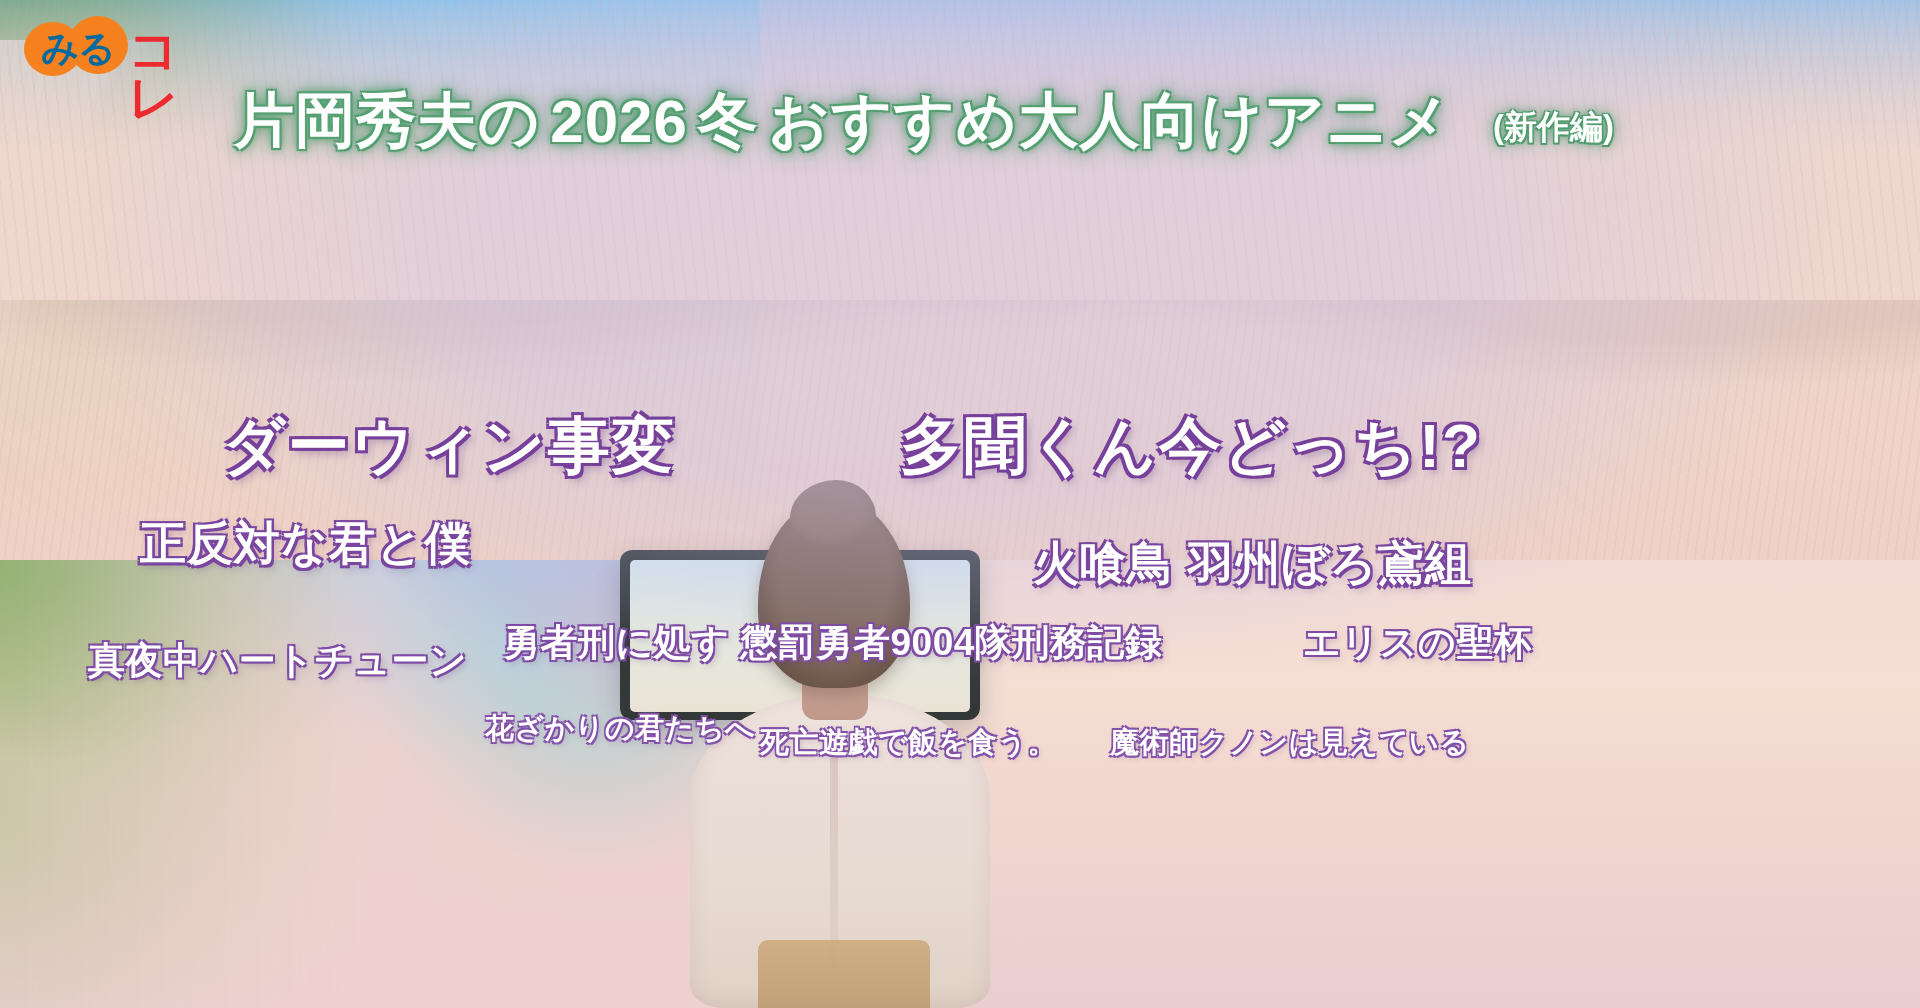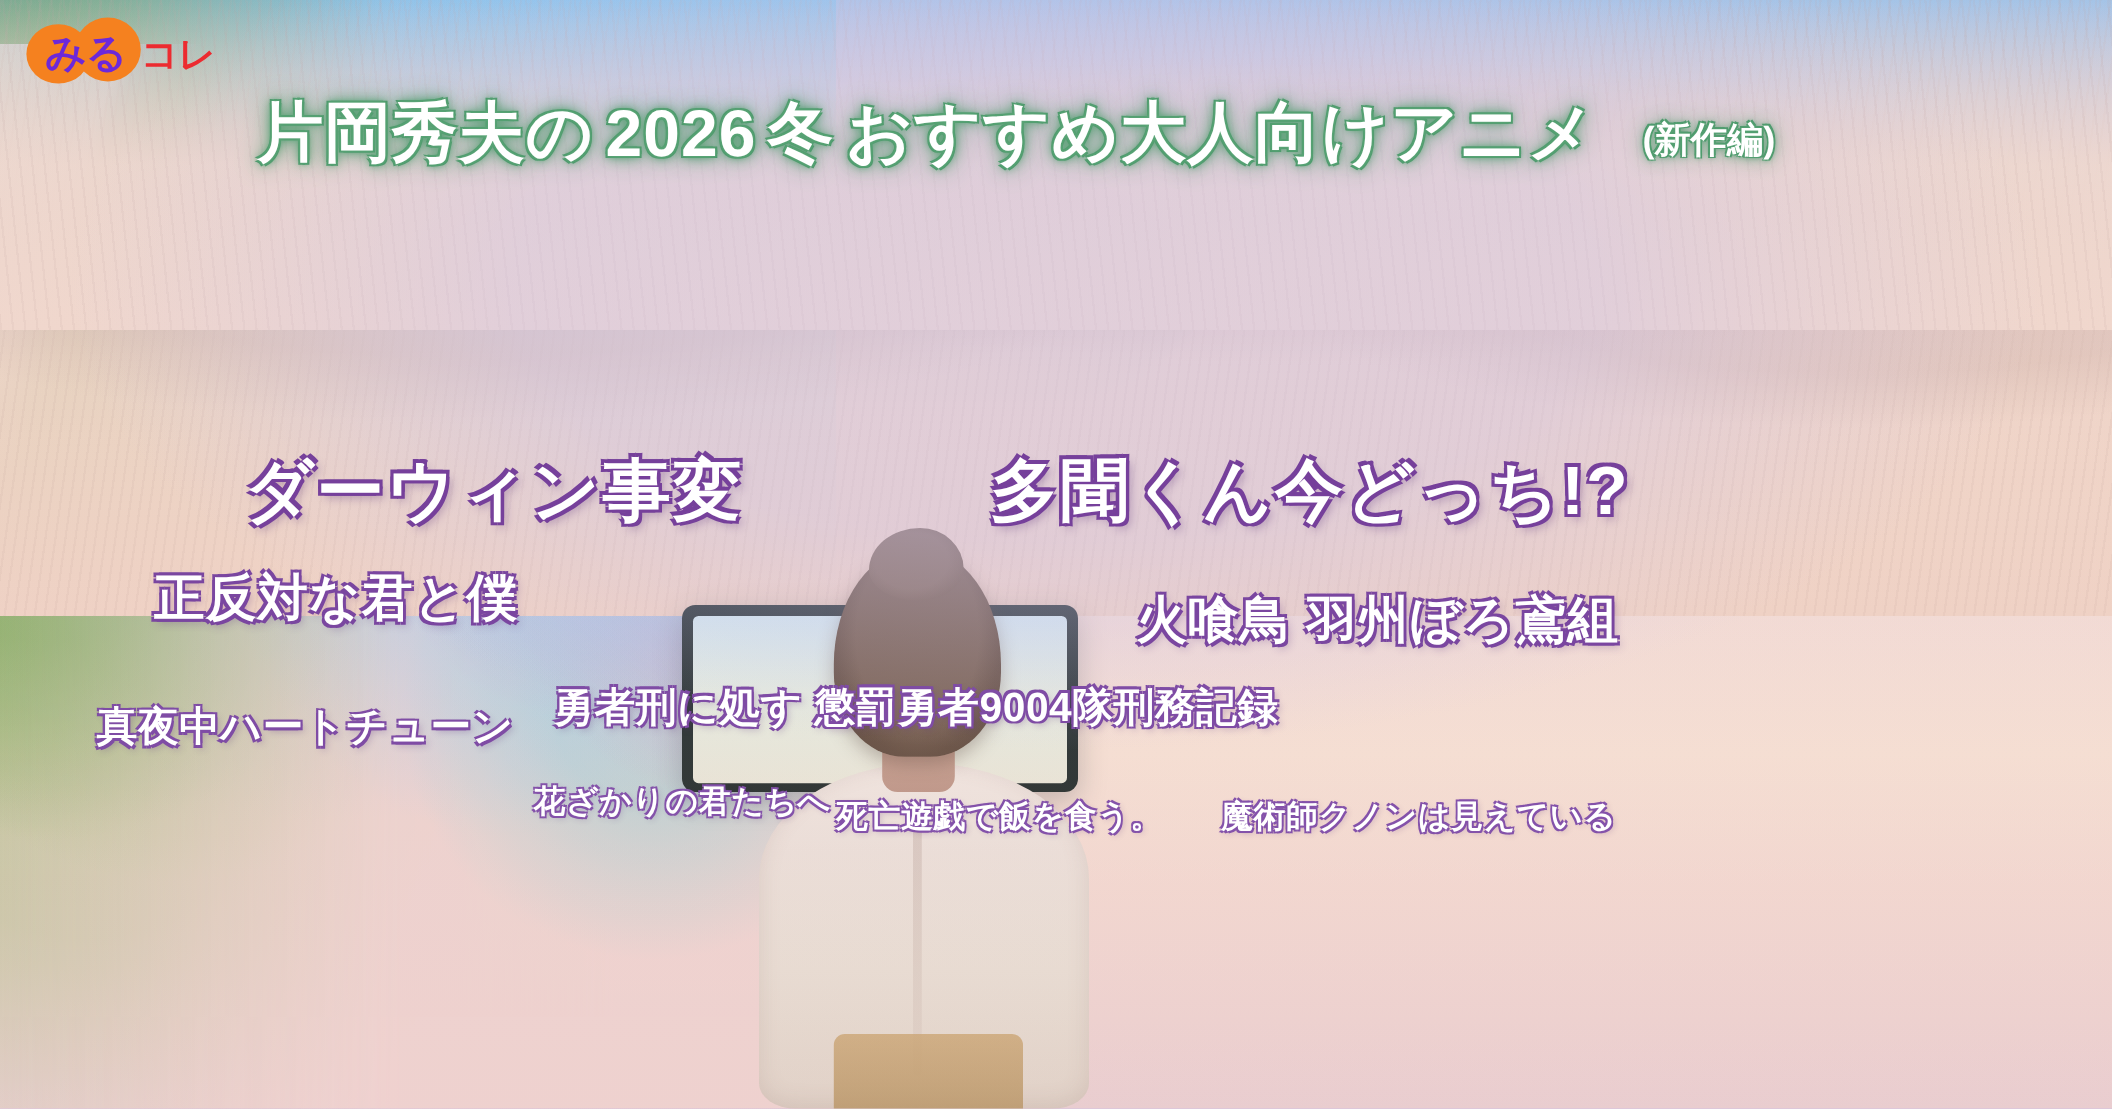--- a/index.html
+++ b/index.html
@@ -161,26 +161,26 @@
     mix-blend-mode:normal;
   }
 
   
   .logo{position:absolute;left:16px;top:12px;width:200px;height:62px;}
   .blob{position:absolute;background:#f5811f;border-radius:50%;}
   .blob-a{left:8px;top:10px;width:58px;height:54px;}
   .blob-b{left:52px;top:4px;width:60px;height:58px;}
   .logo-miru{
     position:absolute;left:12px;top:12px;width:100px;height:50px;
-    color:#6d28d9;font-size:37px;line-height:50px;font-weight:700;letter-spacing:-1px;
+    color:#0369a1;font-size:37px;line-height:50px;font-weight:700;letter-spacing:-1px;
     text-align:center;
   }
   .logo-kore{
     position:absolute;left:112px;top:14px;
-    color:#ec2b30;font-size:34px;line-height:48px;font-weight:700;letter-spacing:-1px;
+    color:#ec2b30;font-size:50px;line-height:48px;font-weight:700;letter-spacing:-1px;
   }
 
   
   .header{
     position:absolute;left:0;top:78px;width:1848px;height:86px;
     display:flex;align-items:center;justify-content:center;gap:10px;
     color:#ffffff;font-weight:700;white-space:nowrap;
   }
   .header .big{
     font-size:60px;letter-spacing:1px;
@@ -279,18 +279,19 @@
     <span class="small">(新作編)</span>
   </div>
 
   <div class="titles">
     <div class="t lvl1" style="left:222px;top:404px;">ダーウィン事変</div>
     <div class="t lvl1" style="left:900px;top:404px;">多聞くん今どっち!?</div>
     <div class="t lvl2" style="left:140px;top:513px;">正反対な君と僕</div>
     <div class="t lvl2" style="left:1033px;top:513px;margin-top:20px;">火喰鳥 羽州ぼろ鳶組</div>
     <div class="t lvl3" style="left:88px;top:636px;">真夜中ハートチューン</div>
     <div class="t lvl3" style="left:503px;top:618px;">勇者刑に処す 懲罰勇者9004隊刑務記録</div>
+    <div class="t lvl3" style="left:1303px;top:618px;">エリスの聖杯</div>
     <div class="t lvl4" style="left:437px;top:709px;margin-left:48px;">花ざかりの君たちへ</div>
     <div class="t lvl4" style="left:1110px;top:723px;">魔術師クノンは見えている</div>
     <div class="t lvl4" style="left:760px;top:723px;">死亡遊戯で飯を食う。</div>
   </div>
 
 </div>
 
 </body></html>

